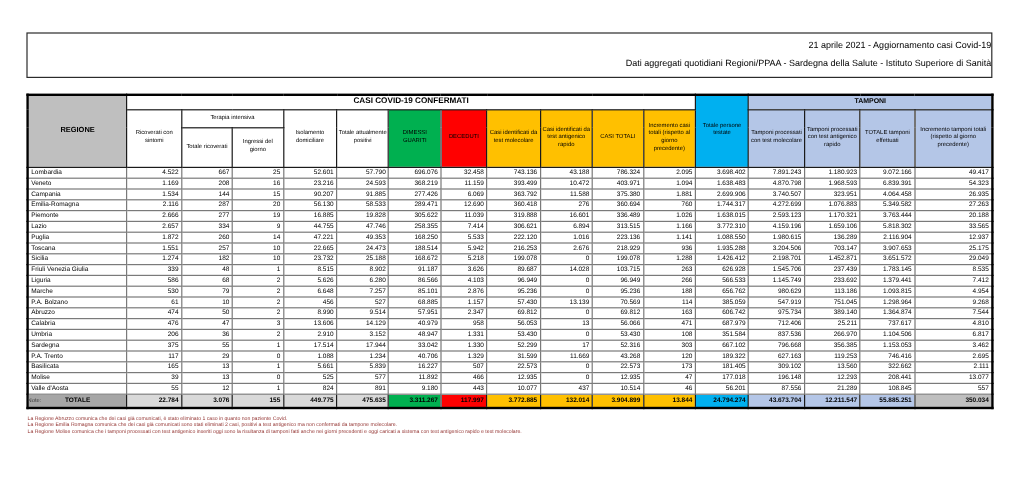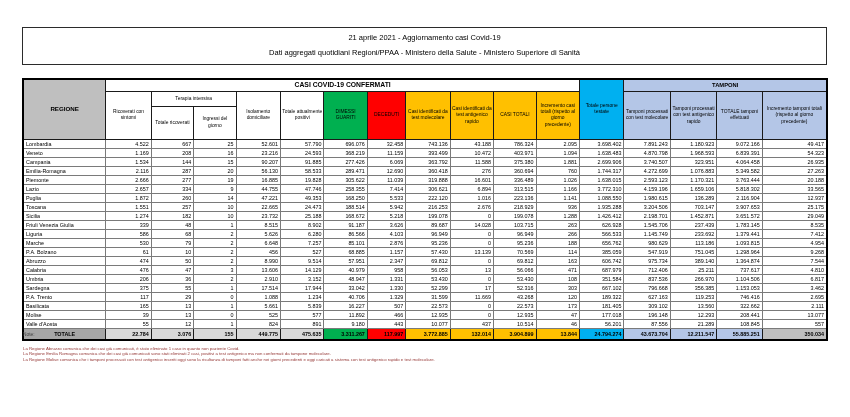--- a/index.html
+++ b/index.html
@@ -1,19 +1,19 @@
 <!DOCTYPE html>
 <html><head>
 <meta charset="utf-8">
 <style>
   html,body{margin:0;padding:0;background:#fff;}
   .page{position:relative;width:850px;height:417px;background:#ffffff;
         font-family:"Liberation Sans","DejaVu Sans",sans-serif;color:#000;overflow:hidden;}
   .titlebox{position:absolute;left:22px;top:27px;width:803px;border:1px solid #2b2b2b;
-            text-align:center;padding:5px 0 7px 0;background:#fff;}
+            text-align:right;padding:5px 0 7px 0;background:#fff;}
   .title1{font-size:7.5px;font-weight:400;margin-bottom:6px;}
   .title2{font-size:7.5px;font-weight:400;}
 
   table.covid{position:absolute;left:22px;top:78px;width:806px;border-collapse:collapse;
               table-layout:fixed;border:2px solid #000;}
   col.c0{width:82px}col.c1{width:45px}col.c2{width:42px}col.c3{width:42px}col.c4{width:44px}
   col.c5{width:43px}col.c6{width:43px}col.c7{width:38px}col.c8{width:44px}col.c9{width:43px}
   col.c10{width:42px}col.c11{width:43px}col.c12{width:44px}col.c13{width:46px}col.c14{width:46px}
   col.c15{width:45px}col.c16{width:64px}
 
@@ -48,21 +48,21 @@
   .note-label{font-size:4.8px;color:#3c3c3c;margin-bottom:9px;}
   .note-line{font-size:4.3px;line-height:5.4px;color:#953735;}
 </style>
 </head>
 <body>
 
 <div class="page">
 
   <div class="titlebox">
     <div class="title1">21 aprile 2021 - Aggiornamento casi Covid-19</div>
-    <div class="title2">Dati aggregati quotidiani Regioni/PPAA - Ministero della Salute - Ministero Superiore di Sanità</div>
+    <div class="title2">Dati aggregati quotidiani Regioni/PPAA - Sardegna della Salute - Istituto Superiore di Sanità</div>
   </div>
 
   <table class="covid">
     <colgroup>
       <col class="c0">
         <col class="c1">
         <col class="c2">
         <col class="c3">
         <col class="c4">
       <col class="c5">

